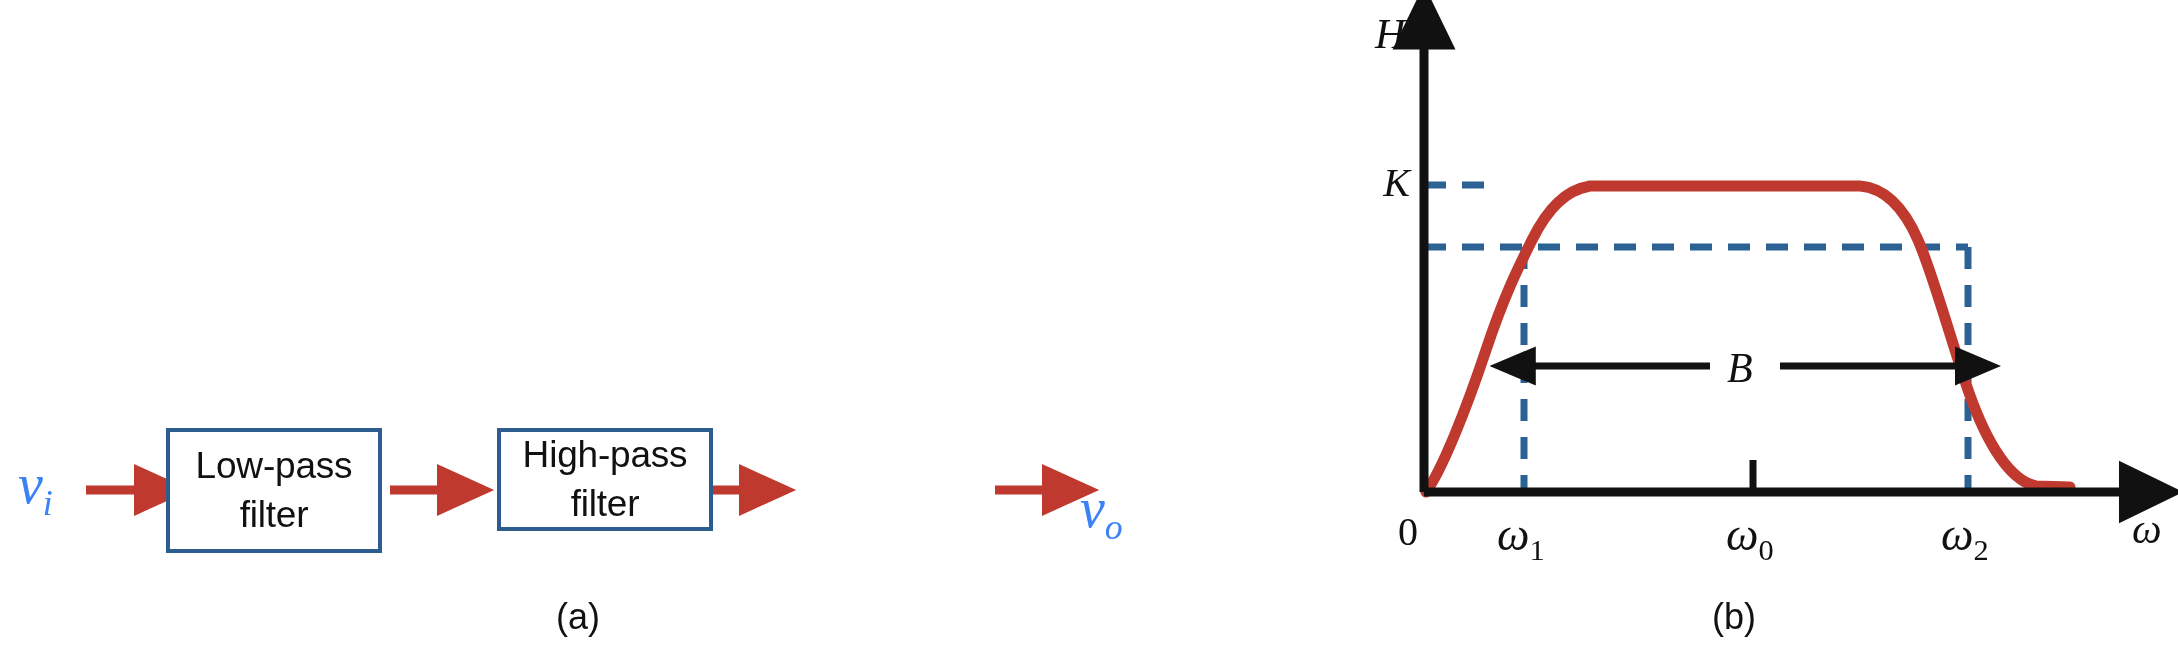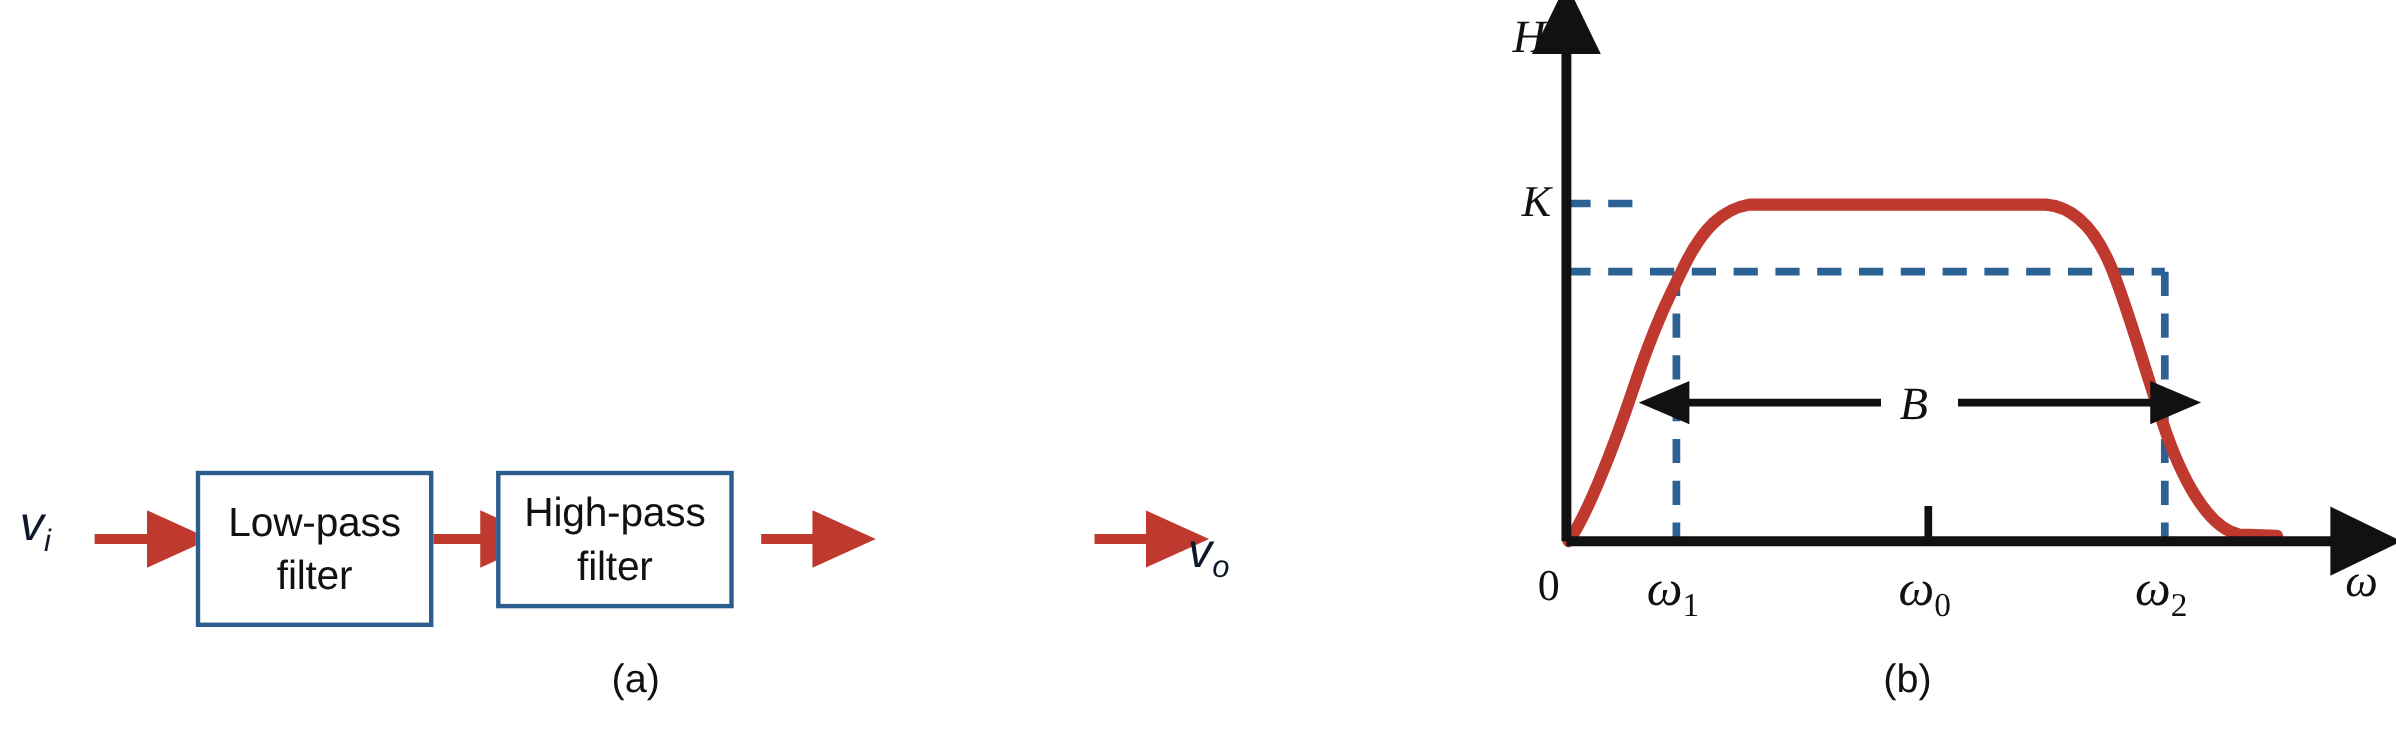--- a/index.html
+++ b/index.html
@@ -28,24 +28,24 @@
     font-size:37px;
     line-height:1.30;
     color:#111111;
     font-family:"Liberation Sans", sans-serif;
     letter-spacing:-0.2px;
   }
   .block-box .ln{display:block;white-space:nowrap;}
 
   .sig-label{
     position:absolute;
-    font-family:Liberation Sans, sans-serif;
-    font-style:italic;
-    font-size:44px;
-    color:#0f172a;
+    font-family:Liberation Serif, serif;
+    font-style:italic;
+    font-size:56px;
+    color:#3b82f6;
     white-space:nowrap;
   }
   .sig-label sub{font-size:0.64em;font-style:italic;}
 
   .caption{
     position:absolute;
     font-size:36px;
     color:#111111;
     font-family:"Liberation Sans", sans-serif;
     white-space:nowrap;
@@ -115,26 +115,26 @@
 
       <line x1="86" y1="490" x2="157" y2="490" stroke="#c0392f" stroke-width="9" marker-end="url(#redhead)"></line>
 
       <line x1="390" y1="490" x2="460" y2="490" stroke="#c0392f" stroke-width="9" marker-end="url(#redhead)"></line>
 
       <line x1="692" y1="490" x2="762" y2="490" stroke="#c0392f" stroke-width="9" marker-end="url(#redhead)"></line>
 
       <line x1="995" y1="490" x2="1065" y2="490" stroke="#c0392f" stroke-width="9" marker-end="url(#redhead)"></line>
     </svg>
 
-    <div class="block-box" style="left:178px;top:428px;width:216px;height:142px;">
+    <div class="block-box" style="left:166px;top:428px;width:216px;height:125px;">
       <span class="ln">Low-pass</span>
       <span class="ln">filter</span>
     </div>
 
-    <div class="block-box" style="left:451px;top:428px;width:216px;height:125px;justify-content:center;">
+    <div class="block-box" style="left:497px;top:428px;width:216px;height:103px;justify-content:center;">
       <span class="ln">High-pass</span>
       <span class="ln">filter</span>
     </div>
 
 
     <div class="sig-label" style="left:1080px;top:452px;margin-top:24px;">
       <span>v</span><sub>o</sub>
     </div>
 
     <div class="caption" style="left:556px;top:596px;">(a)</div>

